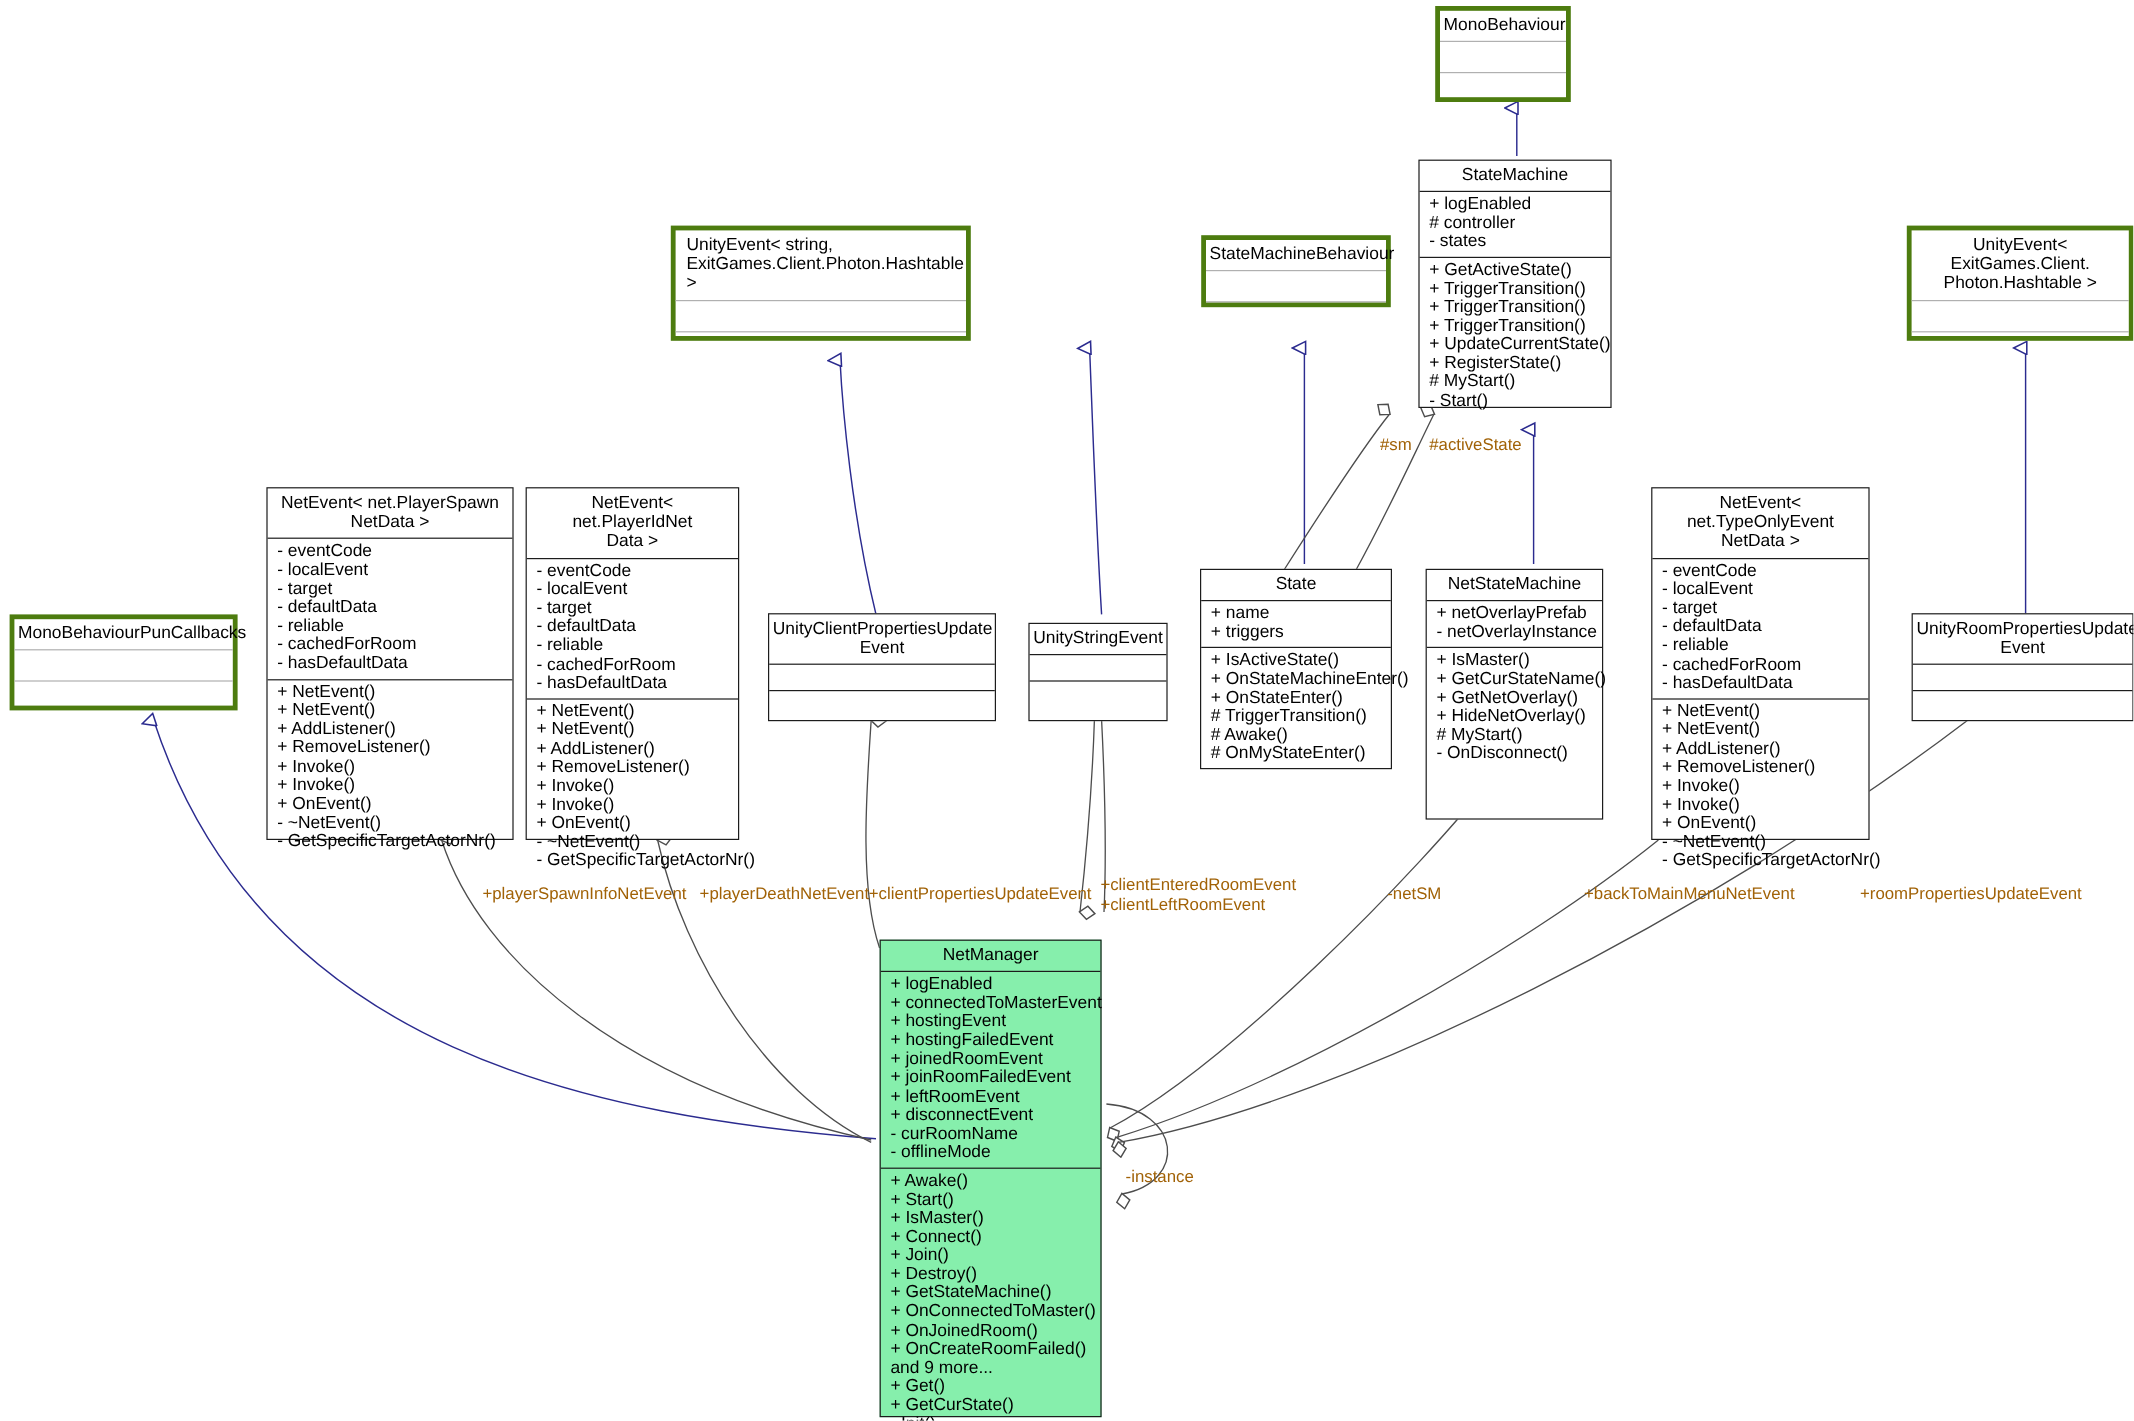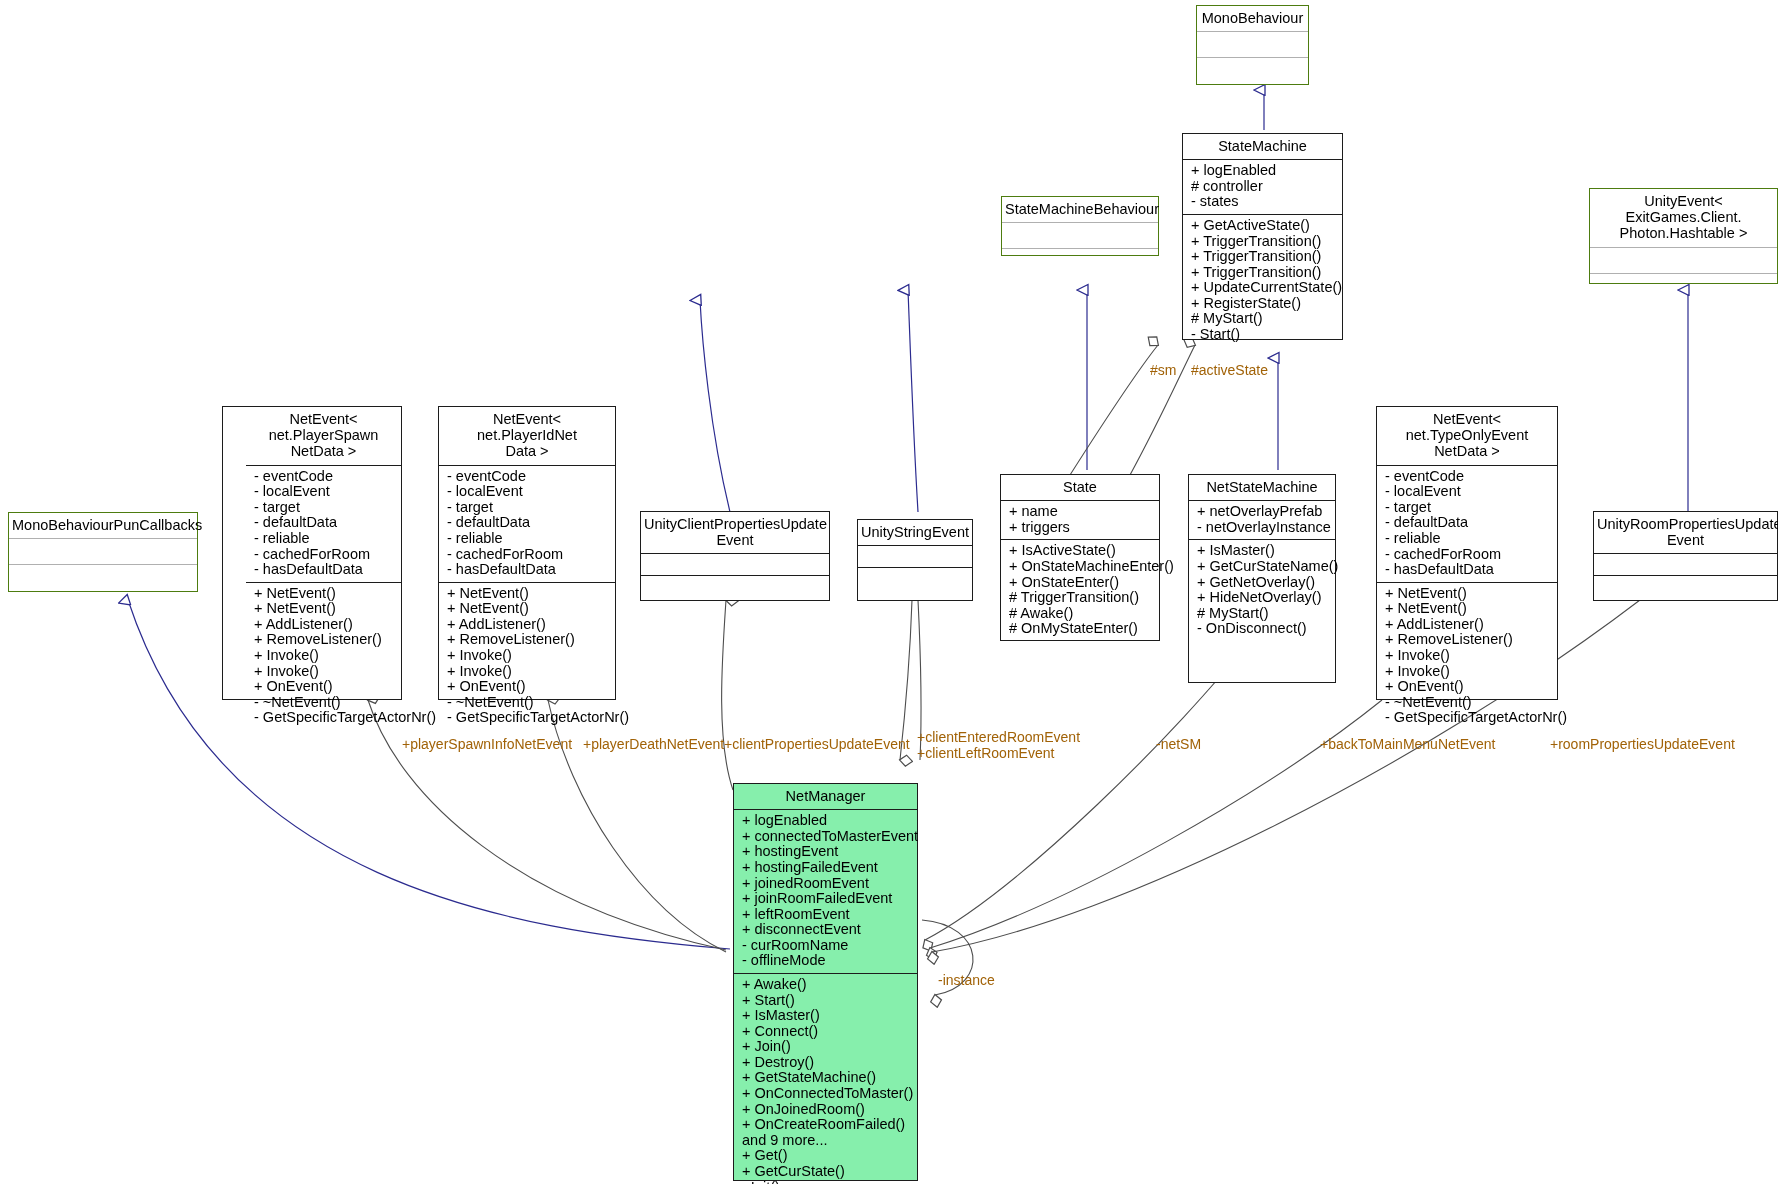--- a/index.html
+++ b/index.html
@@ -20,21 +20,21 @@
     left: 0;
     top: 0;
     width: 1778px;
     height: 1184px;
     pointer-events: none;
   }
   .umlbox {
     position: absolute;
     box-sizing: border-box;
     background: #ffffff;
-    border: 1px solid #4d7c0f;
+    border: 4px solid #4d7c0f;
     z-index: 5;
   }
   .umlbox.strong {
     border: 1px solid #1c1c1c;
   }
   .umlbox.highlight {
     background: #86efac;
     border: 1px solid #1c1c1c;
   }
   .uml-title {
@@ -154,36 +154,42 @@
         <div>+ TriggerTransition()</div>
         <div>+ TriggerTransition()</div>
         <div>+ TriggerTransition()</div>
         <div>+ UpdateCurrentState()</div>
         <div>+ RegisterState()</div>
         <div># MyStart()</div>
         <div>- Start()</div>
       </div>
   </div>
 
+  <div class="umlbox" style="left:559px; top:188px; width:250px; height:96px;">
+    <div class="uml-title" style="text-align:left; padding-left:9px;">UnityEvent&lt; string,
+ ExitGames.Client.Photon.Hashtable &gt;</div>
+    <div class="uml-sec empty"></div>
+    <div class="uml-sec empty"></div>
+  </div>
 
 
   <div class="umlbox" style="left:1001px; top:196px; width:158px; height:60px;">
     <div class="uml-title">StateMachineBehaviour</div>
     <div class="uml-sec empty"></div>
     <div class="uml-sec empty"></div>
   </div>
 
   <div class="umlbox" style="left:1589px; top:188px; width:189px; height:96px;">
     <div class="uml-title">UnityEvent&lt; ExitGames.Client.
 Photon.Hashtable &gt;</div>
     <div class="uml-sec empty"></div>
     <div class="uml-sec empty"></div>
   </div>
 
-  <div class="umlbox strong" style="left:222px; top:406px; width:180px; height:294px;padding-left:23px;">
+  <div class="umlbox strong" style="left:222px; top:406px; width:206px; height:294px;">
     <div class="uml-title">NetEvent&lt; net.PlayerSpawn
 NetData &gt;</div>
     <div class="uml-sec">
         <div>- eventCode</div>
         <div>- localEvent</div>
         <div>- target</div>
         <div>- defaultData</div>
         <div>- reliable</div>
         <div>- cachedForRoom</div>
         <div>- hasDefaultData</div>

